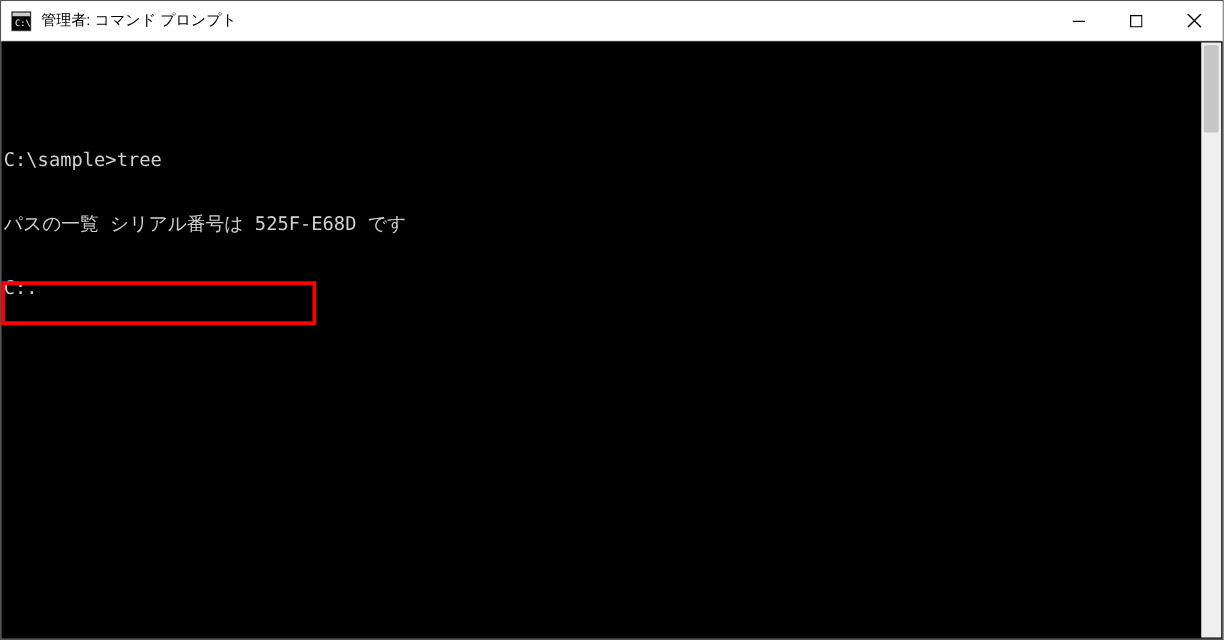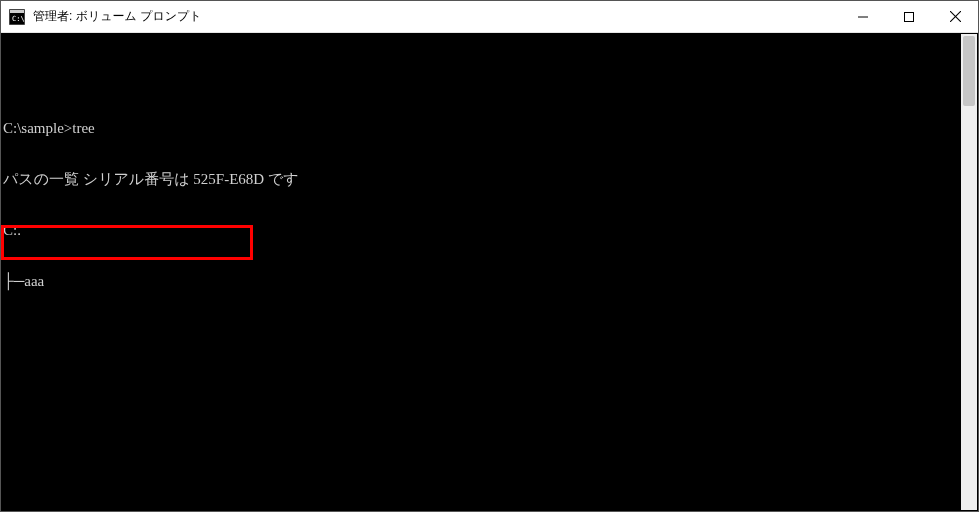--- a/index.html
+++ b/index.html
@@ -39,21 +39,21 @@
     flex: 1;
     background: #000000;
     color: #d0d0d0;
     font-size: 15px;
     line-height: 17px;
     padding: 2px 0 0 2px;
     position: relative;
     white-space: pre;
     font-family: "MS Gothic","Consolas",monospace;
   }
-  .line { white-space: pre; font-family: Liberation Serif, serif; }
+  .line { white-space: pre; }
   .blank { height: 17px; }
   .highlight-box {
     position: absolute;
     border: 3px solid #ff0000;
     pointer-events: none;
   }
   .scrollbar {
     position: absolute;
     top: 33px; right: 1px;
     width: 16px;
@@ -74,21 +74,21 @@
 <div class="window">
 
   <div class="titlebar">
     <span class="app-icon">
       <svg viewBox="0 0 16 16">
         <rect x="0" y="0" width="16" height="16" fill="#000" stroke="#888" stroke-width="1"></rect>
         <rect x="1" y="1" width="14" height="3" fill="#ccc"></rect>
         <text x="3" y="12" font-size="7" fill="#fff" font-family="monospace">C:\</text>
       </svg>
     </span>
-    <span class="title-text">管理者: ボリューム プロンプト</span>
+    <span class="title-text">管理者: コマンド プロンプト</span>
     <span class="spacer"></span>
     <div class="win-btn">
       <svg viewBox="0 0 10 10">
           <line x1="0" y1="5" x2="10" y2="5" stroke="#000" stroke-width="1"></line>
         </svg>
     </div>
     <div class="win-btn">
       <svg viewBox="0 0 10 10">
           <rect x="0.5" y="0.5" width="9" height="9" fill="none" stroke="#000" stroke-width="1"></rect>
         </svg>
@@ -99,21 +99,20 @@
         <line x1="10" y1="0" x2="0" y2="10" stroke="#000" stroke-width="1"></line>
       </svg>
     </div>
   </div>
 
   <div class="client">
     <div class="blank"></div>
     <div class="line">C:\sample&gt;tree</div>
     <div class="line">パスの一覧 シリアル番号は 525F-E68D です</div>
     <div class="line">C:.</div>
-    <div class="line">├─aaa</div>
     <div class="blank"></div>
     
     
     
 
     <div class="highlight-box" style="left:0px;top:192px;width:252px;height:35px;"></div>
   </div>
 
   <div class="scrollbar">
     <div class="scroll-thumb"></div>

